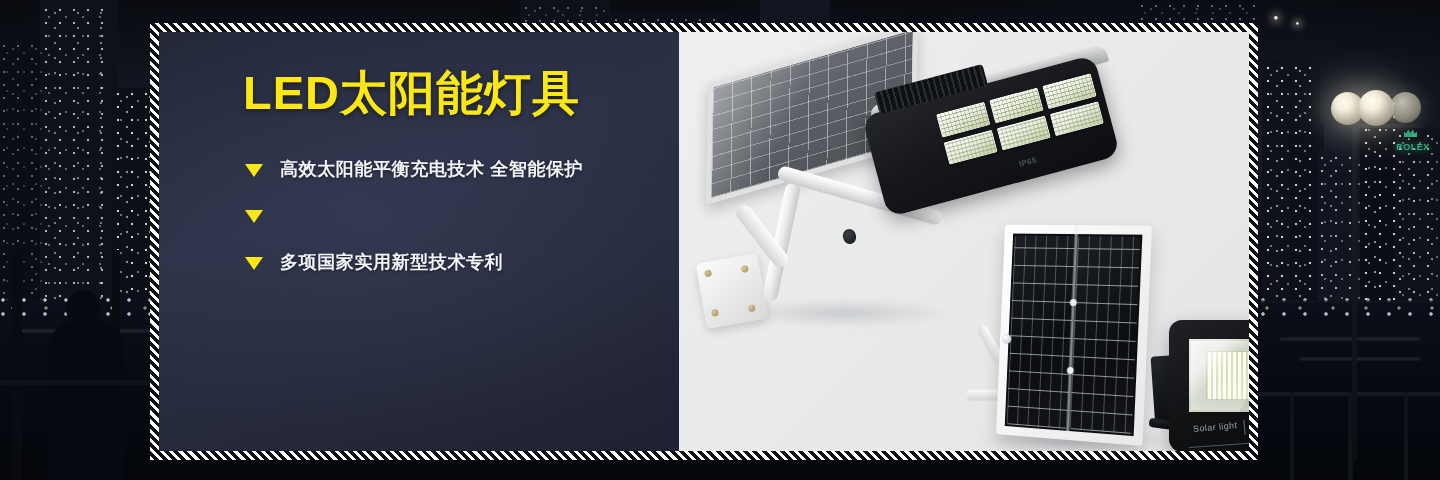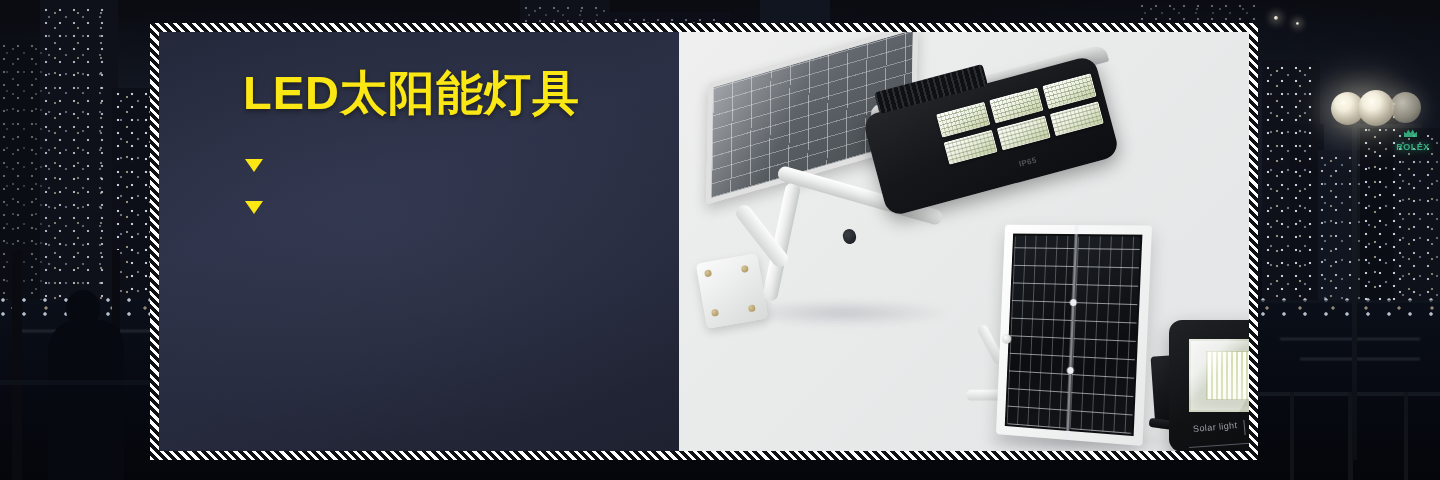--- a/index.html
+++ b/index.html
@@ -447,23 +447,28 @@
 
   <div id="frame">
     <div id="panel">
 
       <div id="left">
         <div class="headline">LED太阳能灯具</div>
 
         <div class="bullets">
           <div class="bullet">
             <span class="tri"></span>
+            <span class="btext">高效太阳能平衡充电技术 全智能保护</span>
           </div>
           <div class="bullet">
             <span class="tri"></span>
+          </div>
+          <div class="bullet">
+            <span class="tri"></span>
+            <span class="btext">多项国家实用新型技术专利</span>
           </div>
         </div>
       </div>
 
       <div id="right">
 
         <div class="sl">
           <div class="shadow-soft" style="left:60px;top:268px;width:210px;height:26px;"></div>
 
           <div class="sl-panel-edge"></div>

